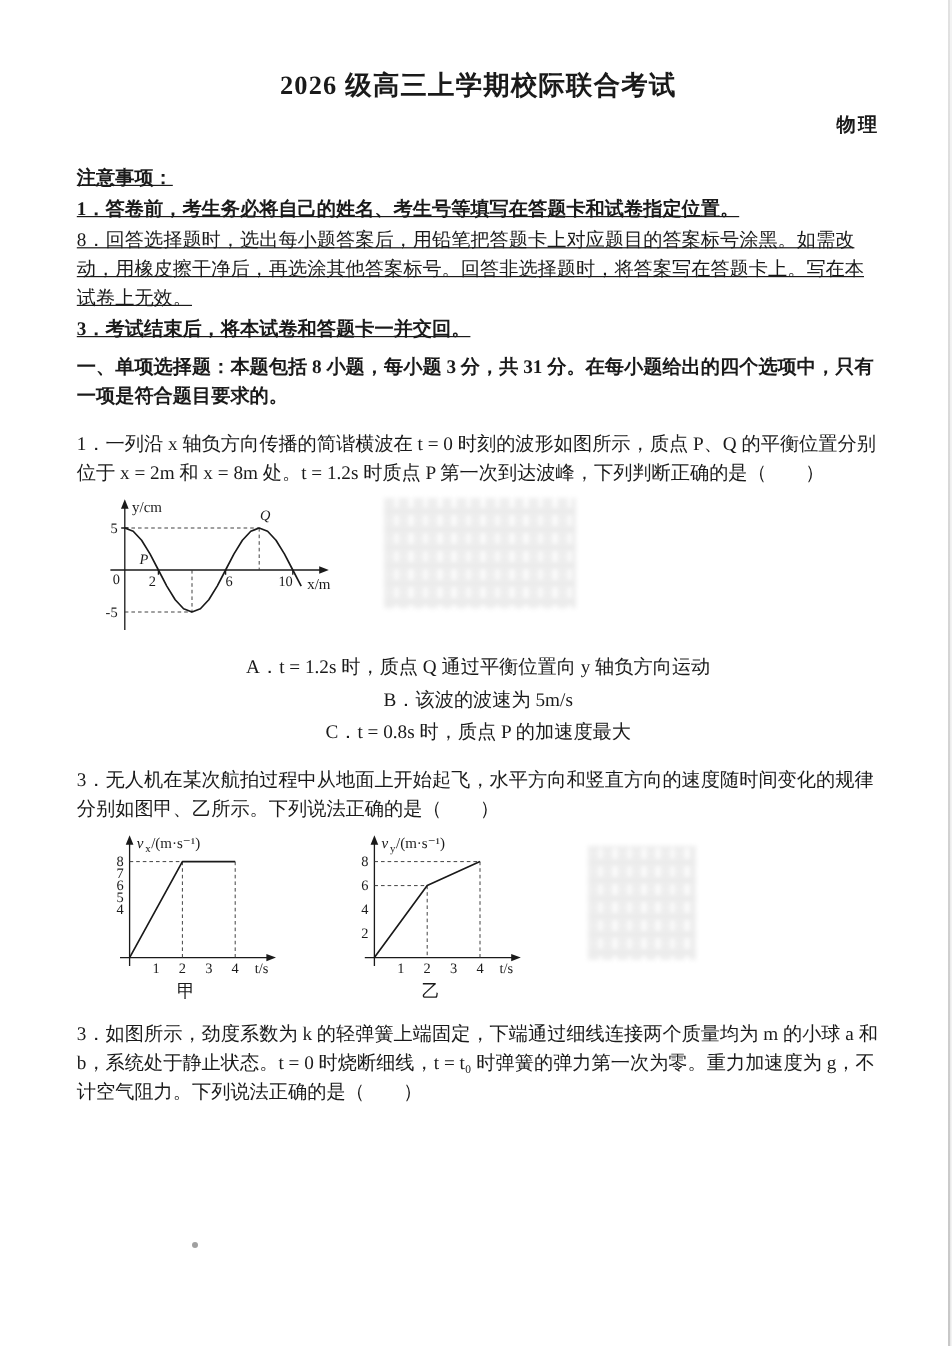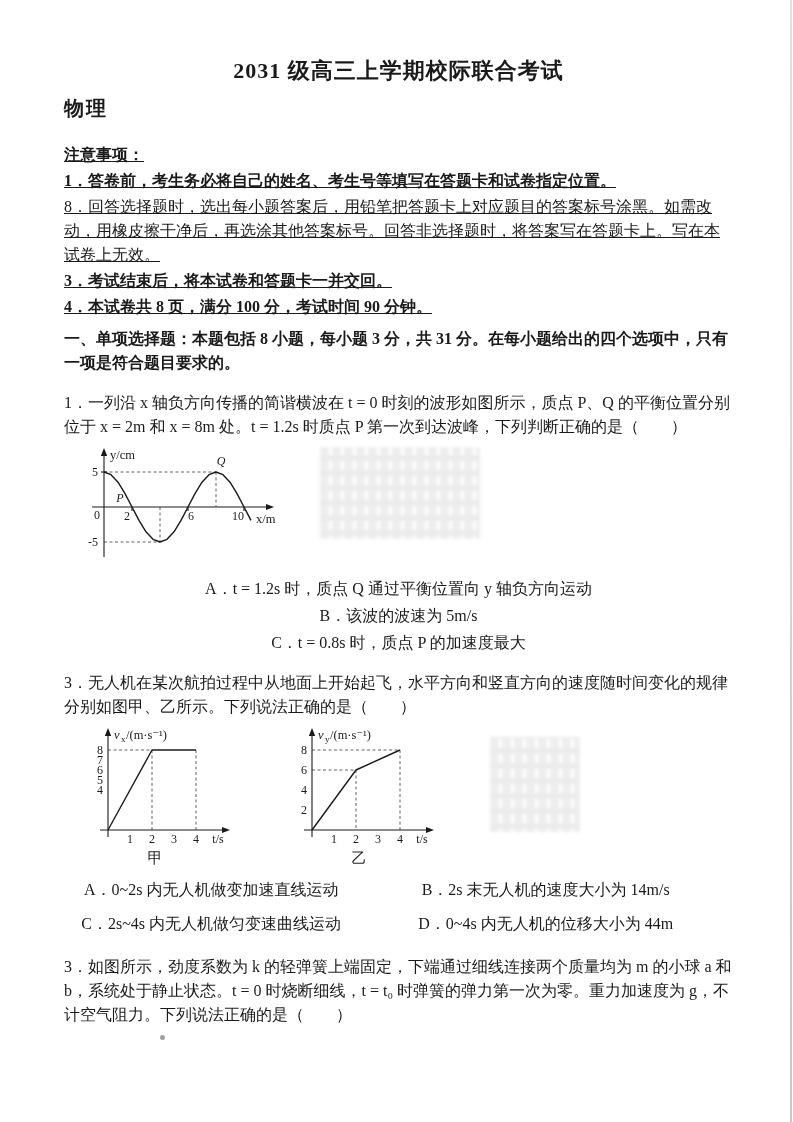--- a/index.html
+++ b/index.html
@@ -6,21 +6,21 @@
   .page{
     width:793px;height:1122px;box-sizing:border-box;
     margin:0 auto;background:#ffffff;position:relative;overflow:hidden;
     padding:54px 60px 0 64px;
     font-family:"Liberation Serif","DejaVu Serif",serif;
     color:#1a1a1a;font-size:16px;line-height:1.5;
   }
   .page::after{content:"";position:absolute;right:1px;top:0;width:2px;height:100%;
     background:linear-gradient(#c9c9c9,#9a9a9a);opacity:.55;}
   h1.title{font-size:22px;text-align:center;margin:0 0 6px 0;font-weight:bold;letter-spacing:1px;}
-  h2.subject{font-size:20px;text-align:left;margin:6px 0 20px 0;font-weight:bold;letter-spacing:2px;}
+  h2.subject{font-size:16px;text-align:right;margin:6px 0 20px 0;font-weight:bold;letter-spacing:2px;}
   p{margin:2px 0;}
   .bold{font-weight:bold;}
   .notices{margin-top:14px;text-decoration:underline;}
   .section-heading{margin-top:8px;}
   .stem{margin-top:16px;}
   .option{margin:3px 0;text-align:center;}
   .figure-row{position:relative;margin:6px 0 8px 6px;}
   .graphs{display:flex;gap:34px;align-items:flex-end;}
   .options-grid{display:grid;grid-template-columns:44% 56%;row-gap:4px;margin-top:4px;}
   svg{display:block;}
@@ -37,29 +37,28 @@
     background:repeating-linear-gradient(0deg,transparent 0 3px,#8a8a8a 3px 9px,transparent 9px 15px),
                repeating-linear-gradient(90deg,#9a9a9a 0 9px,transparent 9px 12px);}
   .speck{position:absolute;left:160px;top:1035px;width:5px;height:5px;border-radius:50%;
     background:#777;opacity:.7;}
 </style>
 </head>
 <body>
 
 <div class="page">
 
-  <h1 class="title">2031 级高三上学期校际联合考试</h1>
+  <h1 class="title">2026 级高三上学期校际联合考试</h1>
   <h2 class="subject">物理</h2>
 
   <div class="notices">
     <p class="bold">注意事项：</p>
     <p class="bold">1．答卷前，考生务必将自己的姓名、考生号等填写在答题卡和试卷指定位置。</p>
     <p>8．回答选择题时，选出每小题答案后，用铅笔把答题卡上对应题目的答案标号涂黑。如需改动，用橡皮擦干净后，再选涂其他答案标号。回答非选择题时，将答案写在答题卡上。写在本试卷上无效。</p>
     <p class="bold">3．考试结束后，将本试卷和答题卡一并交回。</p>
-    <p class="bold">4．本试卷共 8 页，满分 100 分，考试时间 90 分钟。</p>
   </div>
 
   <p class="bold section-heading">一、单项选择题：本题包括 8 小题，每小题 3 分，共 31 分。在每小题给出的四个选项中，只有一项是符合题目要求的。</p>
 
   <div class="question">
     <p class="stem">1．一列沿 x 轴负方向传播的简谐横波在 t = 0 时刻的波形如图所示，质点 P、Q 的平衡位置分别位于 x = 2m 和 x = 8m 处。t = 1.2s 时质点 P 第一次到达波峰，下列判断正确的是（　　）</p>
 
     <div class="figure-row">
       <svg width="212" height="124" viewBox="0 0 212 124">
 
@@ -149,26 +148,20 @@
         <text class="tick" x="60" y="118" text-anchor="middle">1</text>
         <text class="tick" x="82" y="118" text-anchor="middle">2</text>
         <text class="tick" x="104" y="118" text-anchor="middle">3</text>
         <text class="tick" x="126" y="118" text-anchor="middle">4</text>
         <text class="tick" x="148" y="118" text-anchor="middle">t/s</text>
         <text class="cap" x="85" y="138" text-anchor="middle">乙</text>
       </svg>
       <div class="artifact" style="left:420px;top:12px;width:90px;height:95px;"></div>
     </div>
 
-    <div class="options-grid">
-      <p class="option">A．0~2s 内无人机做变加速直线运动</p>
-      <p class="option">B．2s 末无人机的速度大小为 14m/s</p>
-      <p class="option">C．2s~4s 内无人机做匀变速曲线运动</p>
-      <p class="option">D．0~4s 内无人机的位移大小为 44m</p>
-    </div>
   </div>
 
   <div class="question">
     <p class="stem">3．如图所示，劲度系数为 k 的轻弹簧上端固定，下端通过细线连接两个质量均为 m 的小球 a 和 b，系统处于静止状态。t = 0 时烧断细线，t = t₀ 时弹簧的弹力第一次为零。重力加速度为 g，不计空气阻力。下列说法正确的是（　　）</p>
   </div>
 
   <div class="speck"></div>
 </div>
 
 </body></html>

